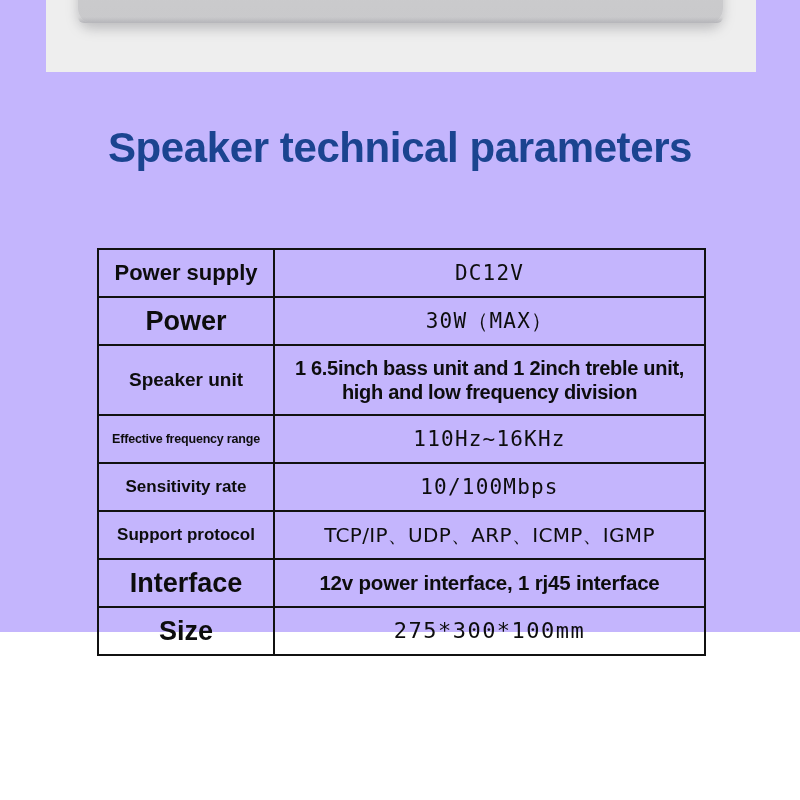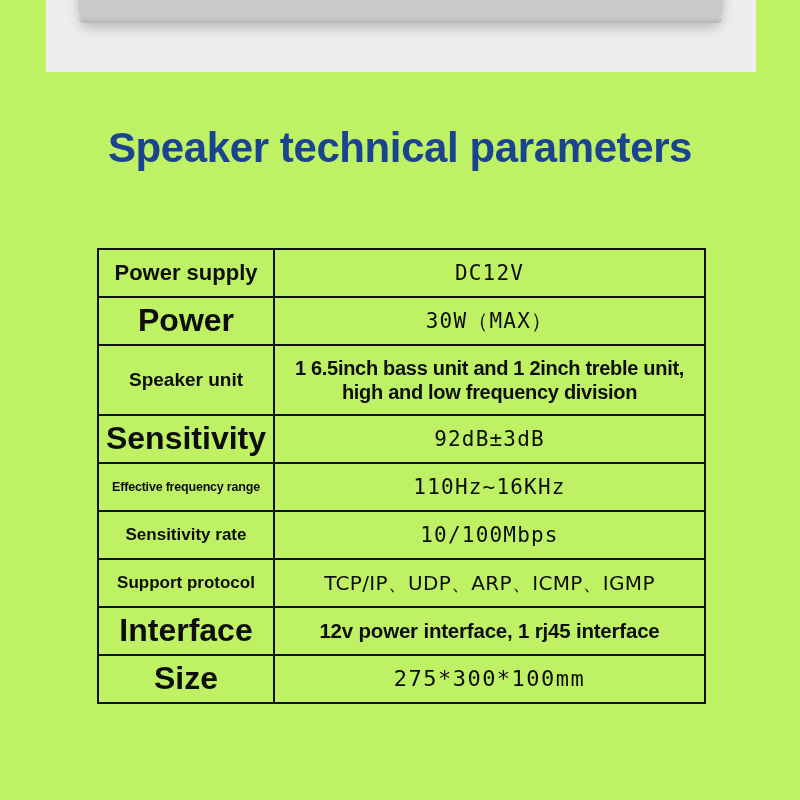--- a/index.html
+++ b/index.html
@@ -10,22 +10,22 @@
     width: 800px;
     height: 800px;
     background: #ffffff;
     font-family: "Liberation Sans", sans-serif;
     overflow: hidden;
   }
 
   .page {
     position: relative;
     width: 800px;
-    height: 800px;
-    background: #bef264;
+    height: 632px;
+    background: #c4b5fd;
   }
 
   
   .photo-band {
     position: absolute;
     left: 46px;
     top: 0;
     width: 710px;
     height: 72px;
     background: #eeeeee;
@@ -91,21 +91,21 @@
     font-weight: bold;
     line-height: 1.12;
   }
   .value-cell {
     font-family: "Liberation Sans", sans-serif;
     line-height: 1.15;
     margin-top: 20px;
   }
 
   
-  .lbl-xl { font-size: 32px; }
+  .lbl-xl { font-size: 27px; }
   .lbl-lg { font-size: 22px; }
   .lbl-md { font-size: 19px; }
   .lbl-sm { font-size: 17px; }
   .lbl-xs { font-size: 12.5px; letter-spacing: -0.2px; }
 
   
   .val-mono {
     font-family: "DejaVu Sans Mono", "Liberation Mono", monospace;
     font-size: 21px;
     letter-spacing: 1.2px;
@@ -168,24 +168,20 @@
       <tr class="r-tall">
         <td class="label-cell lbl-xl">Power</td>
         <td class="value-cell val-mono">30W（MAX）</td>
       </tr>
 
       <tr class="r-two">
         <td class="label-cell lbl-md">Speaker unit</td>
         <td class="value-cell val-bold-wrap">1 6.5inch bass unit and 1 2inch treble unit, high and low frequency division</td>
       </tr>
 
-      <tr class="r-tall">
-        <td class="label-cell lbl-xl">Sensitivity</td>
-        <td class="value-cell val-mono">92dB±3dB</td>
-      </tr>
 
       <tr class="r-mid">
         <td class="label-cell lbl-xs">Effective frequency range</td>
         <td class="value-cell val-mono">110Hz~16KHz</td>
       </tr>
 
 
       <tr class="r-mid">
         <td class="label-cell lbl-sm">Sensitivity rate</td>
         <td class="value-cell val-mono">10/100Mbps</td>

